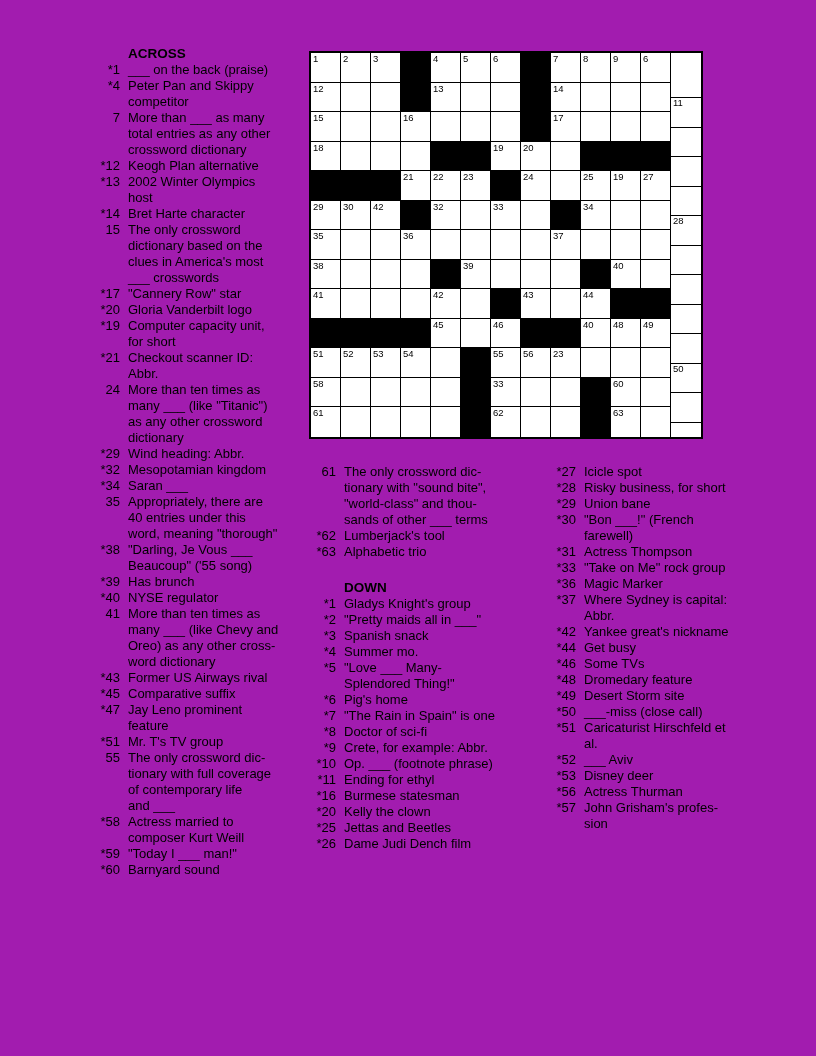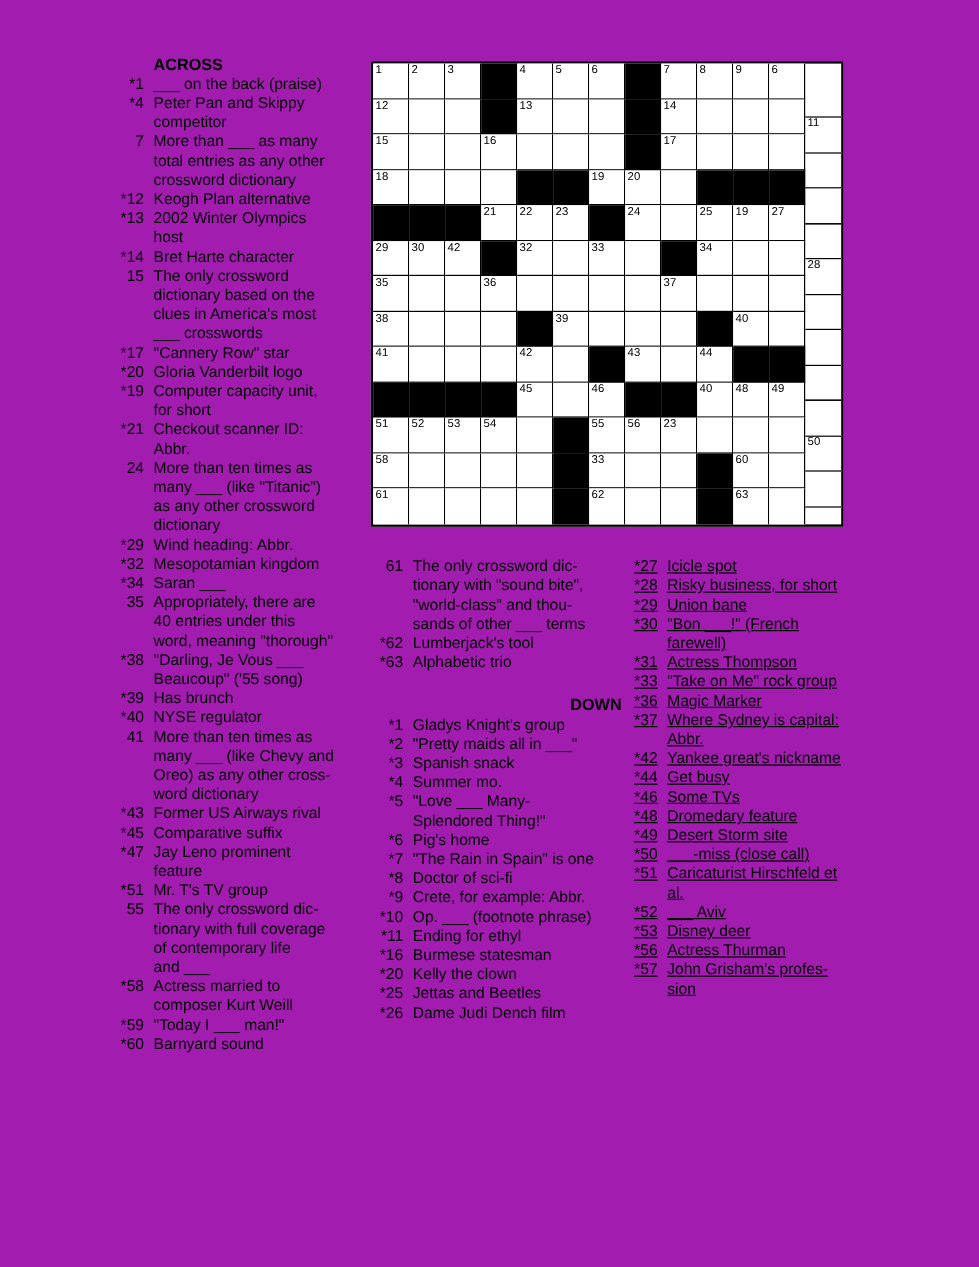--- a/index.html
+++ b/index.html
@@ -9,28 +9,28 @@
     background:#a21caf;
     margin:0 auto;
     font-family:"Liberation Sans","DejaVu Sans",sans-serif;
     color:#000;
     overflow:hidden;
   }
   
   .clue-col{position:absolute;}
   #col-left  {left:86px;  top:46px;  width:214px;}
   #col-mid   {left:300px; top:464px; width:218px;}
-  #col-right {left:514px; top:464px; width:220px;text-decoration:underline;}
+  #col-right {left:542px; top:464px; width:220px;}
   .section-header{
     font-weight:bold;
     font-size:13.5px;
     line-height:16px;
     margin-left:42px;
   }
-  #col-mid .section-header{margin-left:44px;margin-top:20px;text-align:right;}
+  #col-mid .section-header{margin-left:44px;margin-top:20px;}
   .clue{
     display:flex;
     align-items:flex-start;
     font-size:13px;
     line-height:16px;
   }
   .cnum{
     flex:0 0 34px;
     text-align:right;
     margin-right:8px;

